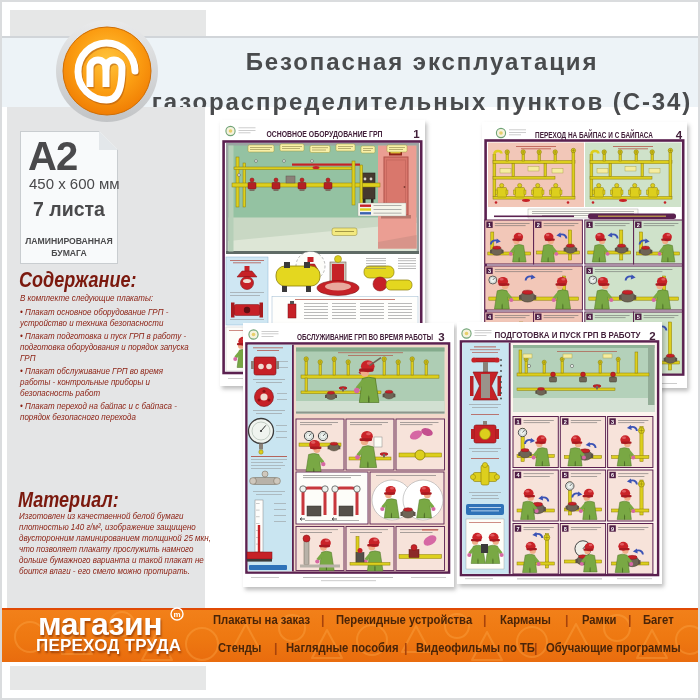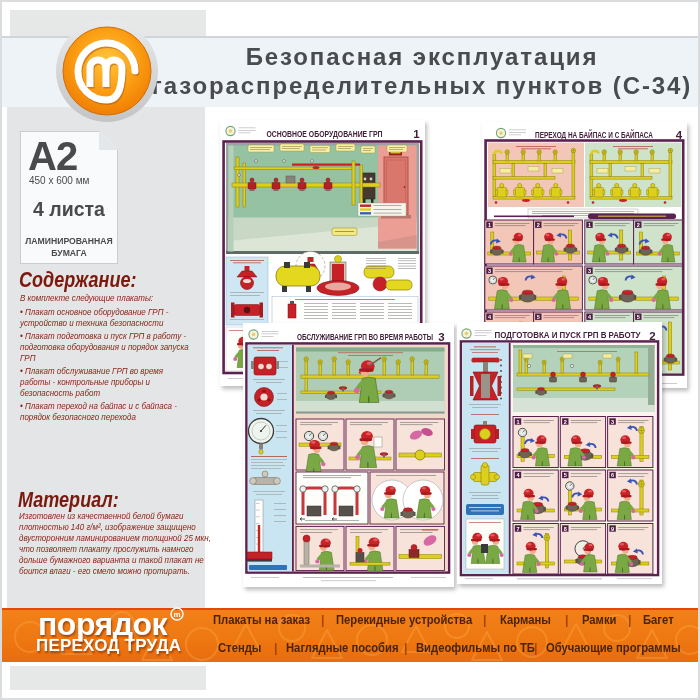--- a/index.html
+++ b/index.html
@@ -10,21 +10,21 @@
 </style>
 </head>
 <body>
 
 <div class="abs" style="left:0;top:0;width:700px;height:700px;border:2px solid #dadcde;box-sizing:border-box;z-index:50;pointer-events:none;"></div>
 
 <div class="abs" style="left:10px;top:10px;width:196px;height:26px;background:#e6e7e7;"></div>
 
 <div class="abs" style="left:2px;top:36px;width:696px;height:71px;background:#edf3f7;border-top:2px solid #d1d5d9;box-sizing:border-box;"></div>
 
-<div class="abs" style="left:143px;top:42px;width:558px;text-align:center;color:#494b4d;font-weight:bold;font-size:24px;line-height:29px;letter-spacing:1.9px;">Безопасная эксплуатация<br>газораспределительных пунктов (С-34)</div>
+<div class="abs" style="left:143px;top:42px;width:558px;text-align:center;color:#494b4d;font-weight:bold;font-size:24px;line-height:40px;letter-spacing:1.9px;">Безопасная эксплуатация<br>газораспределительных пунктов (С-34)</div>
 
 <svg class="abs" style="left:52px;top:18px;z-index:5;" width="112" height="112" viewBox="0 0 112 112">
   <defs>
     <radialGradient id="lgr" cx="50%" cy="38%" r="65%">
       <stop offset="0%" stop-color="#ffc43c"></stop>
         <stop offset="55%" stop-color="#fb9d12"></stop>
         <stop offset="100%" stop-color="#ef7a02"></stop>
     </radialGradient>
     <linearGradient id="ring" x1="0" y1="0" x2="0" y2="1">
       <stop offset="0%" stop-color="#e9eaeb"></stop>
@@ -45,23 +45,23 @@
 
 <div class="abs" style="left:7px;top:107px;width:198px;height:501px;background:#e4e5e6;"></div>
 
 <div class="abs" style="left:20px;top:131px;width:98px;height:133px;background:#f8fafb;border:1px solid #c9cdd0;box-sizing:border-box;"></div>
 
 <div class="abs" style="left:99px;top:131px;width:0;height:0;border-left:20px solid transparent;border-top:20px solid #e4e5e6;z-index:2;"></div>
 <div class="abs" style="left:99px;top:131px;width:0;height:0;border-right:19px solid transparent;border-bottom:19px solid #e3e7ea;z-index:2;"></div>
 
 <div class="abs" style="left:28px;top:134px;width:80px;color:#4a4a4c;font-weight:bold;font-size:40px;z-index:3;letter-spacing:-1px;">A2</div>
 
-<div class="abs" style="left:29px;top:175px;color:#4a4a4c;font-size:10px;z-index:3;">450 x 600 мм</div>
-
-<div class="abs" style="left:33px;top:198px;color:#4a4a4c;font-weight:bold;font-size:19.5px;z-index:3;">4 листа</div>
+<div class="abs" style="left:29px;top:175px;color:#4a4a4c;font-size:15px;z-index:3;">450 x 600 мм</div>
+
+<div class="abs" style="left:33px;top:198px;color:#4a4a4c;font-weight:bold;font-size:19.5px;z-index:3;">7 листа</div>
 
 <div class="abs" style="left:21px;top:235px;width:96px;text-align:center;color:#4a4a4c;font-weight:bold;font-size:9px;line-height:12.3px;z-index:3;transform:scaleX(.96);transform-origin:center;">ЛАМИНИРОВАННАЯ<br>БУМАГА</div>
 
 <div class="abs" style="left:19px;top:267px;color:#7b190e;font-weight:bold;font-style:italic;font-size:22px;white-space:nowrap;transform:scaleX(.82);transform-origin:left top;">Содержание:</div>
 
 <div class="abs" style="left:20px;top:292px;color:#8a1d0f;font-style:italic;font-size:9.5px;white-space:nowrap;transform:scaleX(.84);transform-origin:left top;">В комплекте следующие плакаты:</div>
 
 <div class="abs" style="left:20px;top:306px;color:#8a1d0f;font-style:italic;font-size:9.5px;line-height:11.2px;white-space:nowrap;transform:scaleX(.84);transform-origin:left top;">• Плакат основное оборудование ГРП -<br>устройство и техника безопасности</div>
 <div class="abs" style="left:20px;top:330px;color:#8a1d0f;font-style:italic;font-size:9.5px;line-height:11.2px;white-space:nowrap;transform:scaleX(.84);transform-origin:left top;">• Плакат подготовка и пуск ГРП в работу -<br>подготовка оборудования и порядок запуска<br>ГРП</div>
 <div class="abs" style="left:20px;top:365px;color:#8a1d0f;font-style:italic;font-size:9.5px;line-height:11.2px;white-space:nowrap;transform:scaleX(.84);transform-origin:left top;">• Плакат обслуживание ГРП во время<br>работы - контрольные приборы и<br>безопасность работ</div>
@@ -1085,21 +1085,21 @@
       <path d="M470 50 L485 22 L500 50 Z" stroke-linejoin="round"></path>
       <circle cx="530" cy="32" r="15"></circle>
       <path d="M560 40 L574 14 L588 40 Z" stroke-linejoin="round"></path>
       <circle cx="615" cy="18" r="13"></circle>
       <path d="M635 48 L650 20 L665 48 Z" stroke-linejoin="round"></path>
       <circle cx="688" cy="30" r="14"></circle>
     </g>
   </svg>
 </div>
 
-<div class="abs" style="left:38px;top:606px;width:150px;color:#ffffff;font-weight:bold;font-size:32px;letter-spacing:-0.5px;z-index:6;text-shadow:1px 2px 2px rgba(100,30,0,.55);">порядок</div>
+<div class="abs" style="left:38px;top:606px;width:150px;color:#ffffff;font-weight:bold;font-size:32px;letter-spacing:-0.5px;z-index:6;text-shadow:1px 2px 2px rgba(100,30,0,.55);">магазин</div>
 
 <svg class="abs" style="left:169px;top:606px;z-index:6;" width="16" height="16" viewBox="0 0 16 16">
     <circle cx="8" cy="8" r="6" fill="none" stroke="#fff" stroke-width="1.4"></circle>
     <text x="8" y="11" font-size="8" font-weight="bold" fill="#fff" text-anchor="middle" font-family="Liberation Sans,sans-serif">m</text>
   </svg>
 
 <div class="abs" style="left:36px;top:636px;color:#ffffff;font-weight:bold;font-size:17px;letter-spacing:0.2px;z-index:6;text-shadow:1px 2px 2px rgba(100,30,0,.55);">ПЕРЕХОД ТРУДА</div>
 
 <div class="abs" style="top:613px;left:0;width:629px;height:16px;color:#4a2408;font-weight:bold;font-size:12.5px;z-index:6;">
  <span class="abs" style="left:213px;white-space:nowrap;transform:scaleX(.9);transform-origin:left;">Плакаты на заказ</span>

